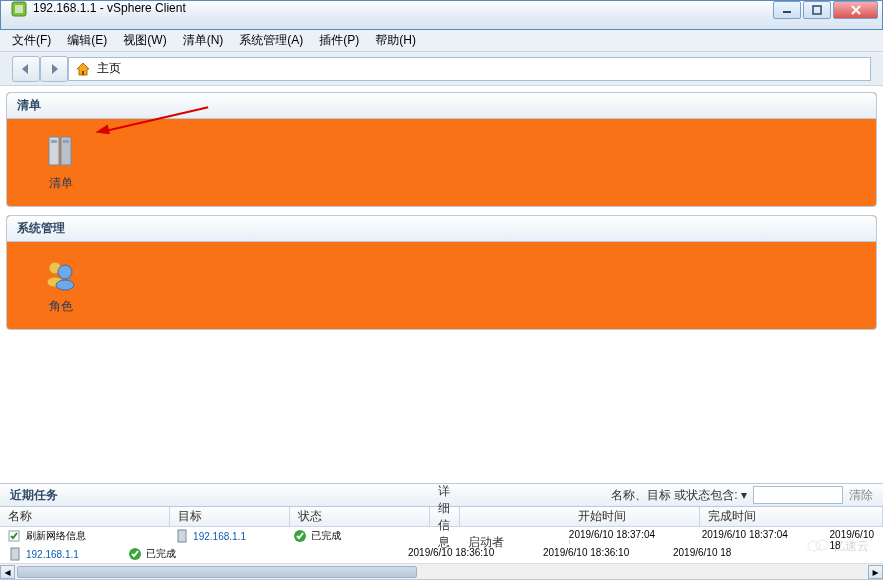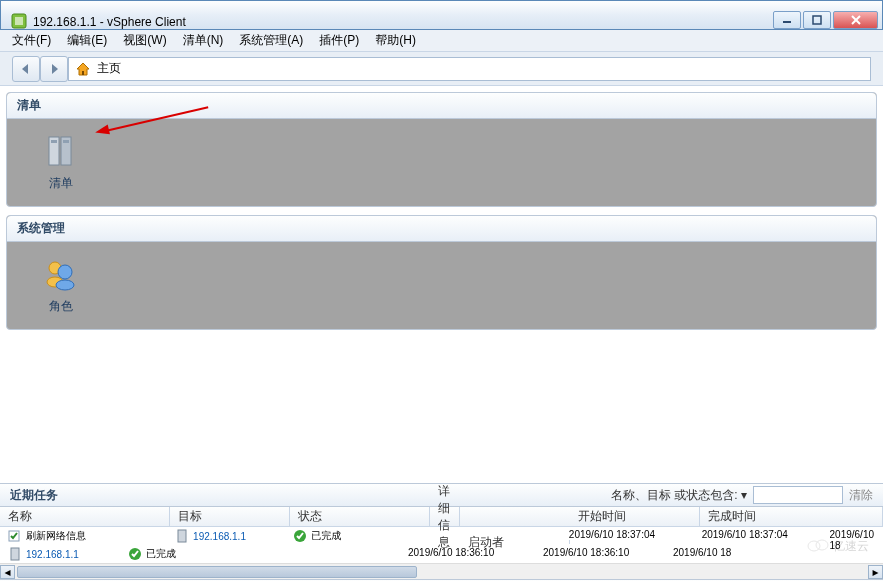--- a/index.html
+++ b/index.html
@@ -1,40 +1,40 @@
 <!DOCTYPE html>
 <html><head>
   <meta charset="utf-8">
   <style>
     * { box-sizing: border-box; margin: 0; padding: 0; font-family: "Microsoft YaHei", Tahoma, sans-serif; }
     body { width: 883px; height: 581px; background: #fff; font-size: 12px; overflow: hidden; }
 
     
-    .titlebar { height: 30px; background: linear-gradient(#fdfefe,#e6eef7 50%,#d7e4f2); border: 1px solid #5a88b7; display: flex; align-items: flex-end; padding: 0 4px; }
+    .titlebar { height: 30px; background: linear-gradient(#fdfefe,#e6eef7 50%,#d7e4f2); border: 1px solid #5a88b7; display: flex; align-items: flex-start; padding: 0 4px; }
     .app-icon { width: 16px; height: 16px; margin: 0 6px; }
     .title-text { flex: 1; font-size: 12px; color: #000; }
     .win-btns { display: flex; gap: 2px; }
     .win-btn { width: 28px; height: 18px; border: 1px solid #7a9fc8; border-radius: 2px; display:flex;align-items:center;justify-content:center; }
     .win-btn.min { background: linear-gradient(#eef5fc,#cde0f2); }
     .win-btn.max { background: linear-gradient(#eef5fc,#cde0f2); }
     .win-btn.close { background: linear-gradient(#f7afaf,#d95353); width: 45px; }
 
     
     .menubar { height: 22px; background: #ecf1f7; border-bottom: 1px solid #c9d6e6; display: flex; align-items: center; padding: 0 4px; gap: 0; }
     .menu-item { padding: 2px 8px; color: #000; font-size: 12px; cursor: default; }
 
     
     .navbar { height: 34px; background: #e8eef5; border-bottom: 1px solid #c9d6e6; display: flex; align-items: center; padding: 3px 12px; }
     .nav-btn { width: 28px; height: 26px; background: linear-gradient(#f9fbfd,#dfe8f2); border: 1px solid #a9bdd4; border-radius: 3px; display: flex; align-items: center; justify-content: center; }
     .addr { flex: 1; height: 24px; border: 1px solid #a9bdd4; background: #fff; display: flex; align-items: center; padding: 0 6px; gap: 6px; }
     .home-ico { width:16px;height:16px; }
 
     
     .content { height: 397px; background: #fff; padding: 6px; display: flex; flex-direction: column; gap: 8px; }
-    .panel { border: 1px solid #bcc9d9; border-radius: 4px; background: #a3a3a3; }
+    .panel { border: 1px solid #bcc9d9; border-radius: 4px; background: #f97316; }
     .panel-head { height: 26px; background: linear-gradient(#fdfefe,#e8eff7); border-bottom: 1px solid #bcc9d9; display: flex; align-items: center; padding: 0 10px; font-weight: bold; color: #304a66; border-radius: 4px 4px 0 0;}
     .panel-body { padding: 14px 24px; display: flex; gap: 60px; position: relative; }
     .launcher { display: flex; flex-direction: column; align-items: center; gap: 6px; width: 60px; }
     .launcher-label { text-align: center; color: #1c3a5e; }
 
     
     .arrow-wrap { position: absolute; left: 94px; top: 12px; }
     .arrow-line { width: 110px; height: 2px; background: #d90000; transform: rotate(-13deg); transform-origin: left center; }
     .arrow-head { position: absolute; left: -6px; top: -5px; width: 0; height: 0; border-right: 14px solid #d90000; border-top: 5px solid transparent; border-bottom: 5px solid transparent; transform: rotate(-13deg);}
 

